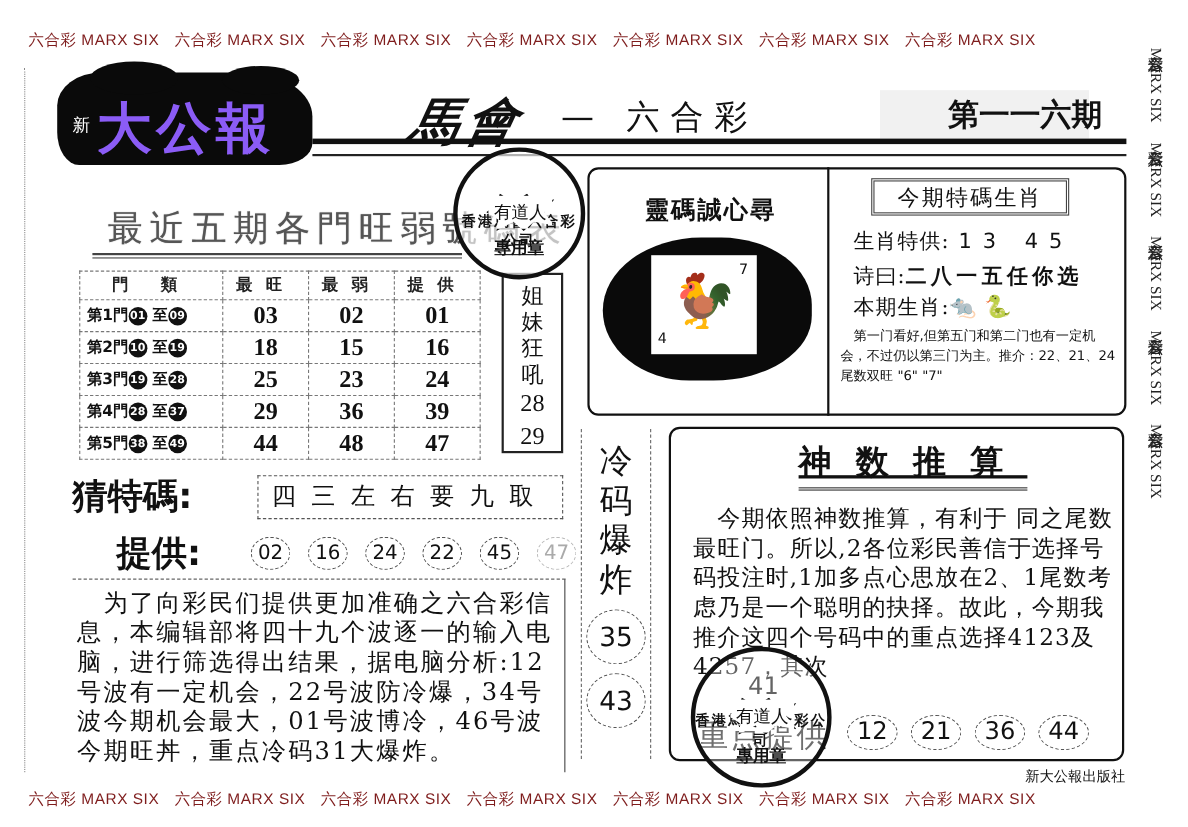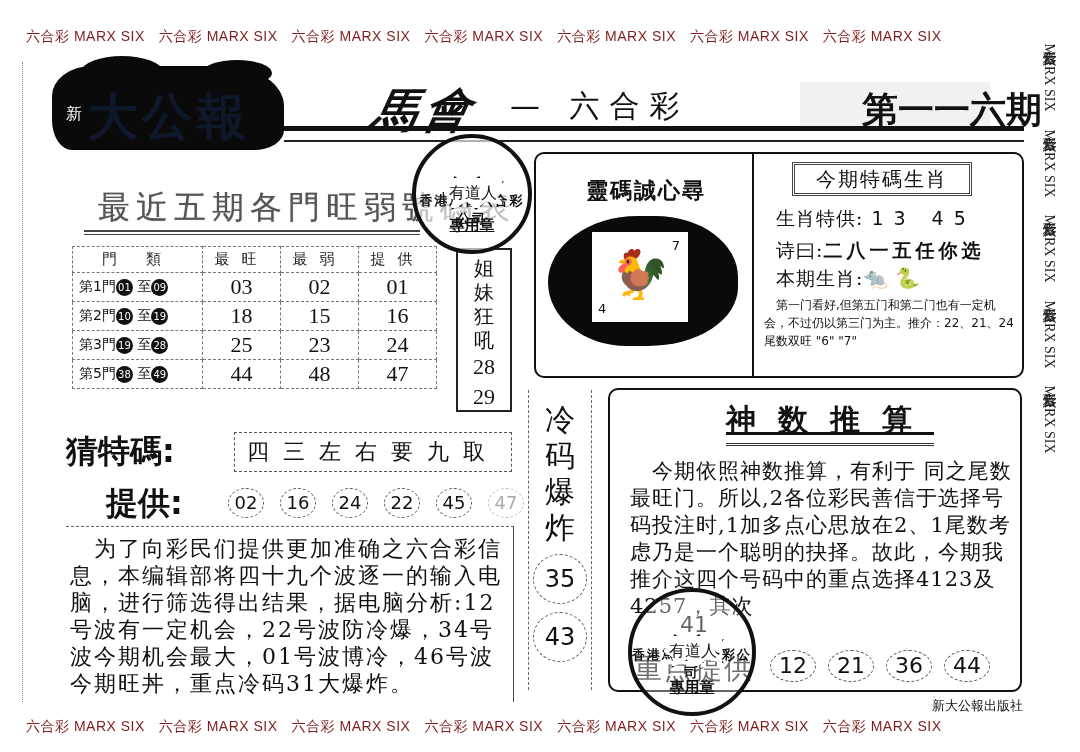--- a/index.html
+++ b/index.html
@@ -10,34 +10,34 @@
   .banner-row span { margin-right: 14px; }
   .banner-col { position: absolute; writing-mode: vertical-rl; white-space: nowrap; font-family: "Liberation Serif", serif; font-size: 14px; color:#222; }
   .banner-col span { margin-bottom: 14px; }
 
   
   .logo-blob { left: 52px; top: 66px; width: 232px; height: 84px; background: #0a0a0a;
                border-radius: 40px 60px 30px 20px / 30px 40px 20px 30px; }
   .logo-blob:before { content:""; position:absolute; left:30px; top:-10px; width:80px; height:30px; background:#0a0a0a; border-radius: 50%; }
   .logo-blob:after { content:""; position:absolute; left:150px; top:-6px; width:70px; height:26px; background:#0a0a0a; border-radius: 50%; }
   .logo-small { left: 66px; top: 104px; color: #fff; font-size: 16px; z-index: 2; }
-  .logo-main { left: 88px; top: 84px; color: #0f172a; font-size: 50px; font-weight: bold; letter-spacing: 4px; z-index: 2; font-family: "DejaVu Sans", sans-serif; }
+  .logo-main { left: 88px; top: 84px; color: #8b5cf6; font-size: 50px; font-weight: bold; letter-spacing: 4px; z-index: 2; font-family: "DejaVu Sans", sans-serif; }
   .horse-title { left: 372px; top: 80px; font-size: 46px; font-weight: 900; font-style: italic; letter-spacing: 6px; font-family: "DejaVu Sans", sans-serif; transform: skewX(-12deg); }
   .lottery-title { left: 510px; top: 86px; font-size: 30px; letter-spacing: 10px; font-family: "DejaVu Sans", sans-serif; }
   .issue-bg { left: 800px; top: 82px; width: 190px; height: 44px; background: #f1f1f1; }
-  .issue { left: 862px; top: 86px; font-size: 36px; font-weight: bold; font-family: "DejaVu Sans", sans-serif; }
+  .issue { left: 862px; top: 86px; font-size: 28px; font-weight: bold; font-family: "DejaVu Sans", sans-serif; }
   .rule-thick { left: 284px; top: 126px; width: 740px; height: 5px; background: #111; }
   .rule-thin { left: 284px; top: 140px; width: 740px; height: 2px; background: #222; }
   .frame-left { left: 22px; top: 62px; width: 1px; height: 640px; border-left: 1px dotted #888; }
 
   
   .table-title { left: 98px; top: 186px; font-size: 32px; letter-spacing: 6px; color: #555; font-family: "DejaVu Serif", serif; text-shadow: 0 0 1px #999; }
   .table-rule { left: 84px; top: 230px; width: 336px; height: 5px; border-top: 2px solid #444; border-bottom: 1px solid #444; }
   table.door { position: absolute; left: 72px; top: 246px; border-collapse: collapse; font-family: "Liberation Serif", serif; }
-  table.door td, table.door th { border: 1px dashed #777; height: 29px; text-align: center; font-weight: normal; }
+  table.door td, table.door th { border: 1px dashed #777; height: 29px; text-align: center; font-weight: bold; }
   table.door th { font-size: 18px; letter-spacing: 12px; height: 26px; color:#222; font-family: "DejaVu Sans", sans-serif; font-size: 15px; }
   table.door td.num { font-size: 22px; width: 78px; }
   table.door td.door-label { width: 130px; font-size: 14px; font-family: "DejaVu Sans", sans-serif; text-align: left; padding-left: 6px; white-space: nowrap; }
   .ball { display: inline-block; width: 17px; height: 17px; border-radius: 50%; background: #111; color: #fff; font-size: 10px; line-height: 17px; text-align: center; vertical-align: middle; font-family: "DejaVu Sans", sans-serif; }
   .sisters { left: 456px; top: 248px; width: 56px; height: 164px; border: 2px solid #222; text-align: center; font-size: 20px; line-height: 24px; padding-top: 6px; }
   .sisters .n { font-size: 22px; line-height: 30px; font-family: "Liberation Serif", serif; }
 
   
   .stamp { width: 120px; height: 120px; border: 4px solid #111; border-radius: 50%; background: rgba(255,255,255,0.65); }
   .stamp-ring { position: absolute; left: 0; top: 10px; width: 100%; text-align: center; font-size: 13px; font-weight: bold; letter-spacing: 2px; margin-top: 44px; }
@@ -129,20 +129,26 @@
     <td class="door-label"><span>第2門</span><span class="ball">10</span> <span>至</span><span class="ball">19</span></td>
     <td class="num">18</td>
     <td class="num">15</td>
     <td class="num">16</td>
   </tr>
   <tr>
     <td class="door-label"><span>第3門</span><span class="ball">19</span> <span>至</span><span class="ball">28</span></td>
     <td class="num">25</td>
     <td class="num">23</td>
     <td class="num">24</td>
+  </tr>
+  <tr>
+    <td class="door-label"><span>第4門</span><span class="ball">28</span> <span>至</span><span class="ball">37</span></td>
+    <td class="num">29</td>
+    <td class="num">36</td>
+    <td class="num">39</td>
   </tr>
   <tr>
     <td class="door-label"><span>第5門</span><span class="ball">38</span> <span>至</span><span class="ball">49</span></td>
     <td class="num">44</td>
     <td class="num">48</td>
     <td class="num">47</td>
   </tr>
 </tbody>
   </table>
 

